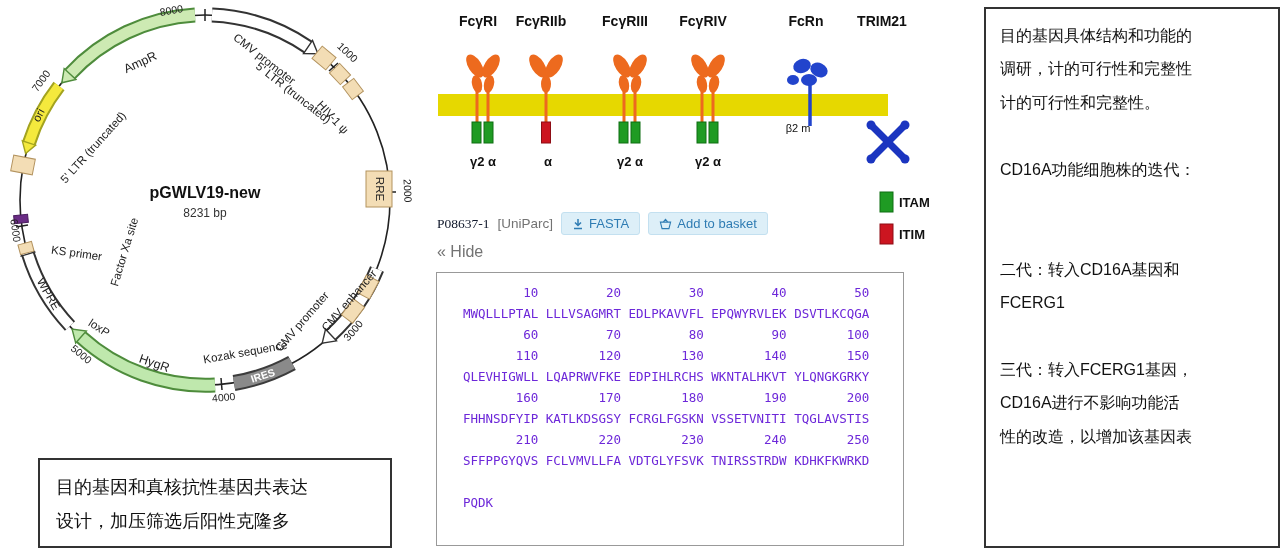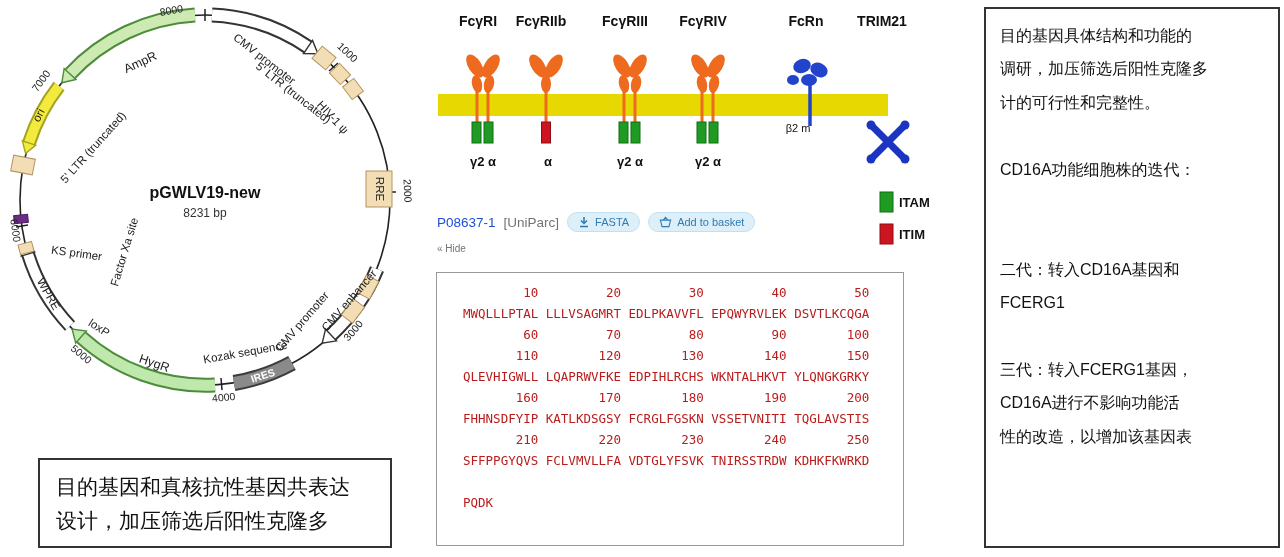--- a/index.html
+++ b/index.html
@@ -8,42 +8,42 @@
 
   
   #plasmid-svg { position:absolute; left:0; top:0; }
   .map-label { font-size:11.5px; fill:#222; }
   .map-label-big { font-size:12.5px; fill:#222; }
   .tick-label { font-size:10.5px; fill:#222; }
   .center-name { font-size:16px; font-weight:bold; fill:#111; }
   .center-size { font-size:12px; fill:#333; }
 
   .caption-box { position:absolute; left:38px; top:458px; width:354px; height:90px;
-    border:2px solid #333; padding:10px 16px; font-size:21px; line-height:34px; color:#111; }
+    border:2px solid #333; padding:10px 16px; font-size:18px; line-height:34px; color:#111; }
 
   
   #receptor-svg { position:absolute; left:438px; top:8px; }
   .rec-name { font-size:14px; font-weight:bold; fill:#111; }
   .chain-label { font-size:13px; font-weight:bold; fill:#111; }
   .legend-label { font-size:13px; font-weight:bold; fill:#111; }
   .b2m-label { font-size:11px; fill:#111; }
 
   
   #uniprot-row { position:absolute; left:437px; top:212px; display:flex; align-items:center;
     gap:8px; font-size:13.5px; color:#222; }
-  .acc { color:#1d4ed8; }
+  .acc { color:#0f172a;font-family:Liberation Serif, serif; }
   .blue-link { color:#737373; text-decoration:none; cursor:pointer; }
   .up-btn { display:inline-flex; align-items:center; gap:5px; background:#ddeff8;
-    border:1px solid #c3e0f0; border-radius:10px; color:#2f7cb3; font-size:11px;
+    border:1px solid #c3e0f0; border-radius:3px; color:#2f7cb3; font-size:13px;
     padding:3px 10px; cursor:pointer; font-family:"Liberation Sans", sans-serif; }
-  #hide-link { position:absolute; left:437px; top:243px; font-size:10px; }
+  #hide-link { position:absolute; left:437px; top:243px; font-size:16px; }
 
   #sequence-box { position:absolute; left:436px; top:272px; width:468px; height:274px;
     border:1px solid #999; background:#fff; padding:9px 0 0 26px;
-    font-family:"DejaVu Sans Mono", monospace; font-size:12.5px; color:#b91c1c; }
+    font-family:"DejaVu Sans Mono", monospace; font-size:12.5px; color:#6d28d9; }
   #sequence-box .bind-line { white-space:pre; line-height:21px; height:21px; }
 
   
   #notes-box { position:absolute; left:984px; top:7px; width:296px; height:541px;
     border:2px solid #333; padding:10px 14px; font-size:16px; color:#111; }
   #notes-box .bind-line { line-height:33.4px; height:33.4px; white-space:nowrap; }
 </style>
 </head>
 <body>
 
@@ -254,21 +254,21 @@
       <div class="bind-line">       160        170        180        190        200</div>
       <div class="bind-line">FHHNSDFYIP KATLKDSGSY FCRGLFGSKN VSSETVNITI TQGLAVSTIS</div>
       <div class="bind-line">       210        220        230        240        250</div>
       <div class="bind-line">SFFPPGYQVS FCLVMVLLFA VDTGLYFSVK TNIRSSTRDW KDHKFKWRKD</div>
       <div class="bind-line">&nbsp;</div>
       <div class="bind-line">PQDK</div>
     </div>
 
   <div id="notes-box">
       <div class="bind-line">目的基因具体结构和功能的</div>
-      <div class="bind-line">调研，加压筛选后阳性克隆多</div>
+      <div class="bind-line">调研，计的可行性和完整性</div>
       <div class="bind-line">计的可行性和完整性。</div>
       <div class="bind-line">&nbsp;</div>
       <div class="bind-line">CD16A功能细胞株的迭代：</div>
       <div class="bind-line">&nbsp;</div>
       <div class="bind-line">&nbsp;</div>
       <div class="bind-line">二代：转入CD16A基因和</div>
       <div class="bind-line">FCERG1</div>
       <div class="bind-line">&nbsp;</div>
       <div class="bind-line">三代：转入FCERG1基因，</div>
       <div class="bind-line">CD16A进行不影响功能活</div>

